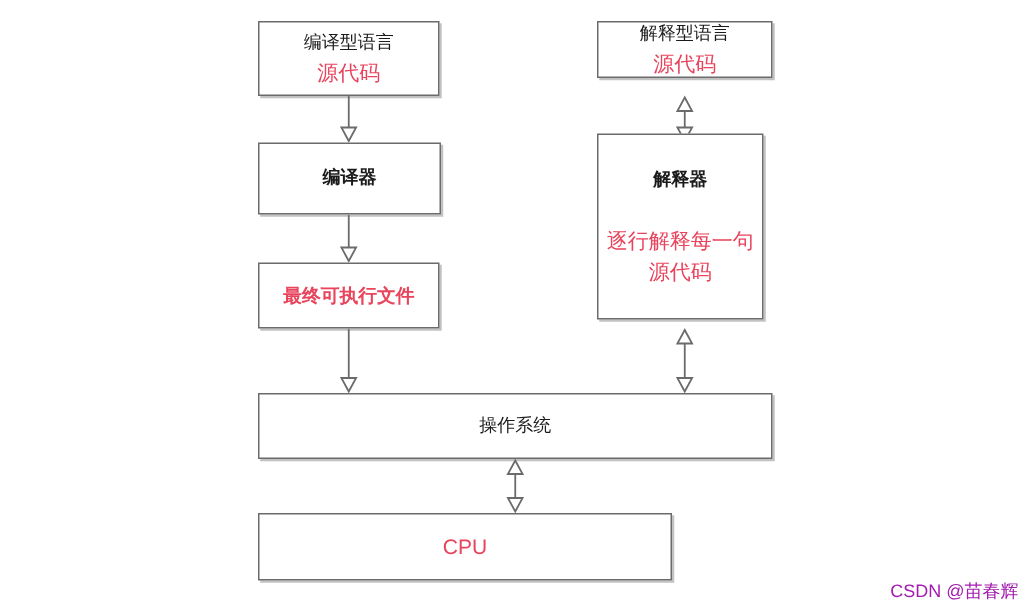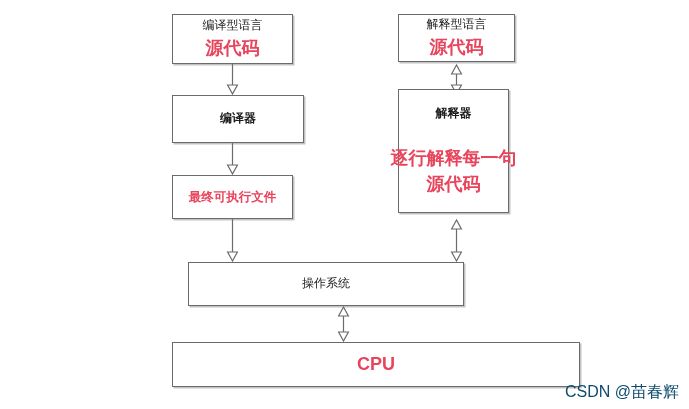--- a/index.html
+++ b/index.html
@@ -37,41 +37,40 @@
   .ln {
     display: block;
     white-space: nowrap;
   }
   .t-black {
     color: #1b1b1b;
     font-size: 12px;
   }
   .t-red {
     color: #e8445c;
-    font-size: 18px;
-    font-weight: bold;
+    font-size: 14px;
   }
   .t-bold {
     font-weight: bold;
   }
   .t-red-bold {
     color: #e8445c;
     font-size: 12.5px;
     font-weight: bold;
     text-align: center;
   }
 
   
   #node-compiled-source   { left: 172px; top: 14px;  width: 121px; height: 50px; }
-  #node-compiler          { left: 172px; top: 95px;  width: 132px; height: 48px; }
+  #node-compiler          { left: 172px; top: 95px;  width: 122px; height: 48px; }
   #node-executable        { left: 172px; top: 175px; width: 121px; height: 44px; }
-  #node-interpreted-source{ left: 398px; top: 14px;  width: 117px; height: 48px; }
+  #node-interpreted-source{ left: 398px; top: 14px;  width: 117px; height: 38px; }
   #node-interpreter       { left: 398px; top: 89px;  width: 111px; height: 124px; }
-  #node-os                { left: 172px; top: 262px; width: 276px; height: 44px; margin-left: 16px; }
-  #node-cpu               { left: 172px; top: 342px; width: 408px; height: 45px; }
+  #node-os                { left: 172px; top: 262px; width: 343px; height: 44px; }
+  #node-cpu               { left: 172px; top: 342px; width: 276px; height: 45px; }
 
   
   #node-interpreter .gap { height: 22px; }
 
   
   #connectors {
     position: absolute;
     left: 0; top: 0;
     width: 689px;
     height: 409px;
@@ -86,22 +85,22 @@
     stroke: #6b6b6b;
     stroke-width: 1.2;
     fill: #ffffff;
   }
 
   
   #watermark {
     position: absolute;
     right: 10px;
     bottom: 6px;
-    color: #0c4a6e;
-    font-size: 16px;
+    color: #a21caf;
+    font-size: 12px;
     white-space: nowrap;
   }
 </style>
 </head>
 <body>
 
 <div id="canvas">
 
   <svg id="connectors" viewBox="0 0 689 409" width="689" height="409">
 

